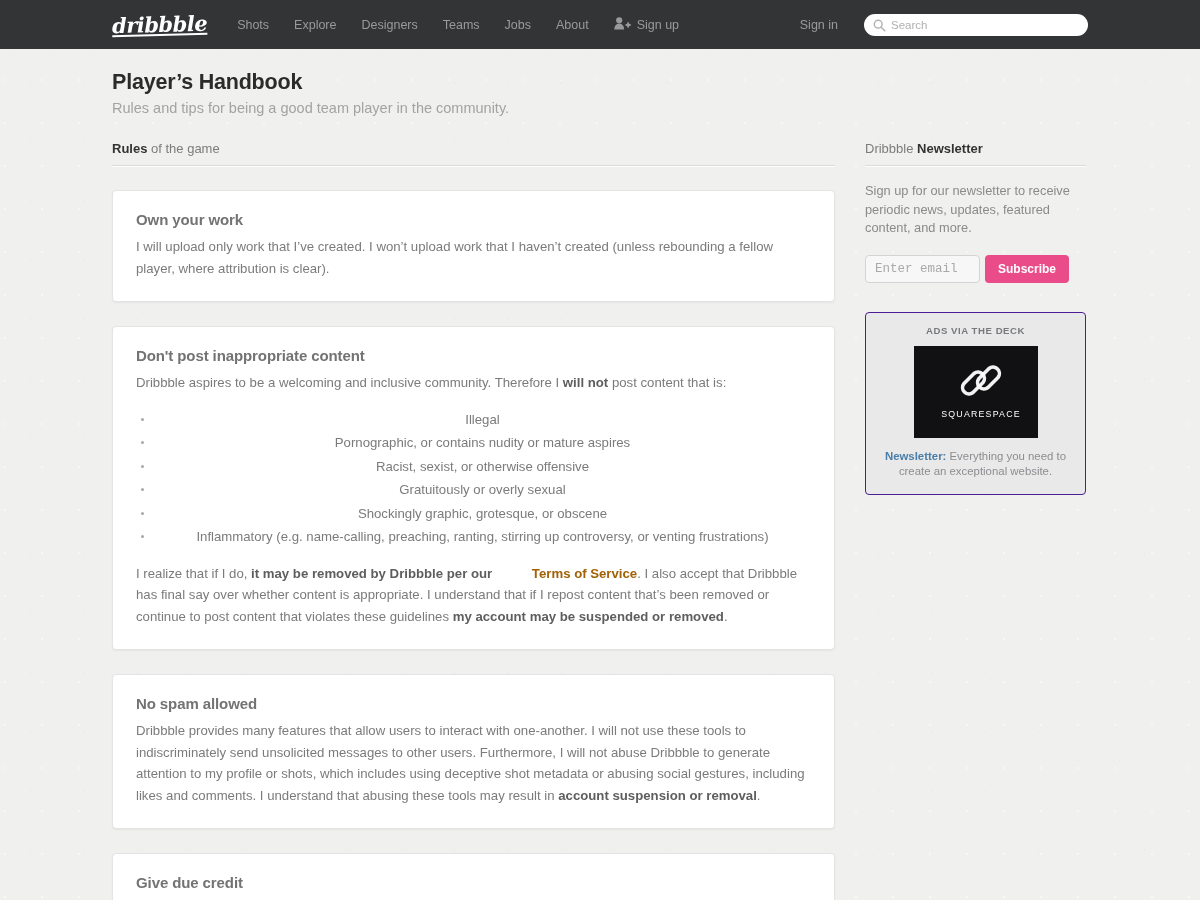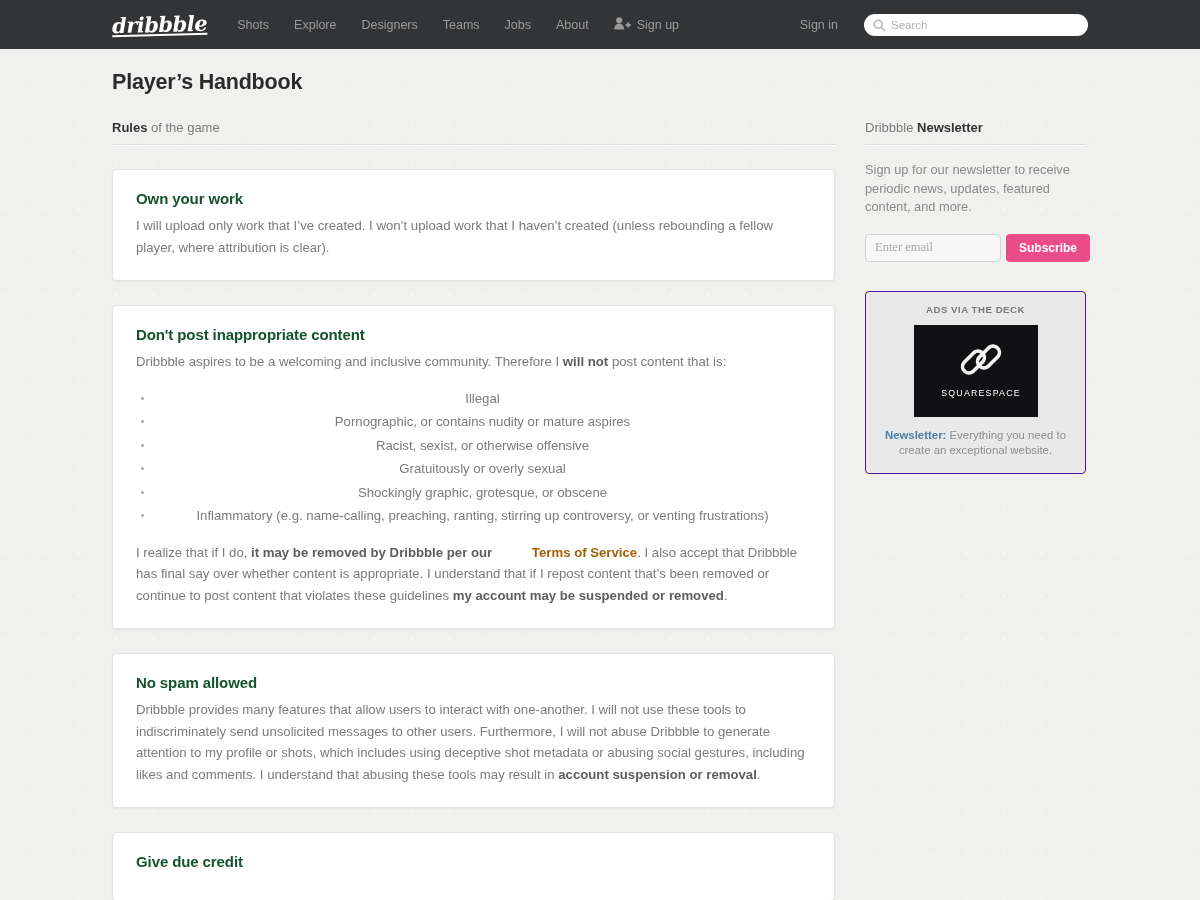--- a/index.html
+++ b/index.html
@@ -129,21 +129,21 @@
     border-radius: 4px;
     border: 1px solid #e4e4e4;
     box-shadow: 0 1px 2px rgba(0,0,0,0.05);
     padding: 20px 23px 22px 23px;
     margin-top: 24px;
   }
   .card h3 {
     margin: 0 0 8px 0;
     font-size: 15px;
     font-weight: bold;
-    color: #14532d;
+    color: #737373;
     letter-spacing: -0.1px;
   }
   .card p {
     margin: 0 0 0 0;
     font-size: 13.2px;
     line-height: 21.5px;
     color: #7b7b7b;
   }
   .card p b, .card li b { color: #5e5e5e; font-weight: bold; }
   .card ul {
@@ -188,28 +188,28 @@
     line-height: 18.5px;
     color: #8a8a8a;
     margin-top: 16px;
   }
   .subscribe-row {
     display: flex;
     margin-top: 17px;
     gap: 5px;
   }
   .email-input {
-    width: 136px; height: 28px;
+    width: 115px; height: 28px;
     border: 1px solid #d4d4d4;
     border-radius: 4px;
     background: #f7f7f7;
     padding: 0 9px;
     font-size: 12.5px;
     color: #555;
-    font-family: Liberation Serif, serif;
+    font-family: Liberation Mono, monospace;
     outline: none;
   }
   .email-input::placeholder { color: #a9a9a9; }
   .subscribe-btn {
     height: 28px;
     padding: 0 13px;
     border: none;
     border-radius: 4px;
     background: #ea4c89;
     color: #fff;
@@ -302,20 +302,21 @@
         <input class="search-box" type="text" placeholder="Search" style="">
       </div>
     </div>
   </div>
 </div>
 
 <div class="page">
 
   <div class="page-head">
     <h1 class="page-title">Player’s Handbook</h1>
+    <p class="page-sub">Rules and tips for being a good team player in the community.</p>
   </div>
 
   <div class="columns">
 
     <div class="main-col">
 
       <div class="section-head">
         <b>Rules</b><span> of the game</span>
       </div>
 

